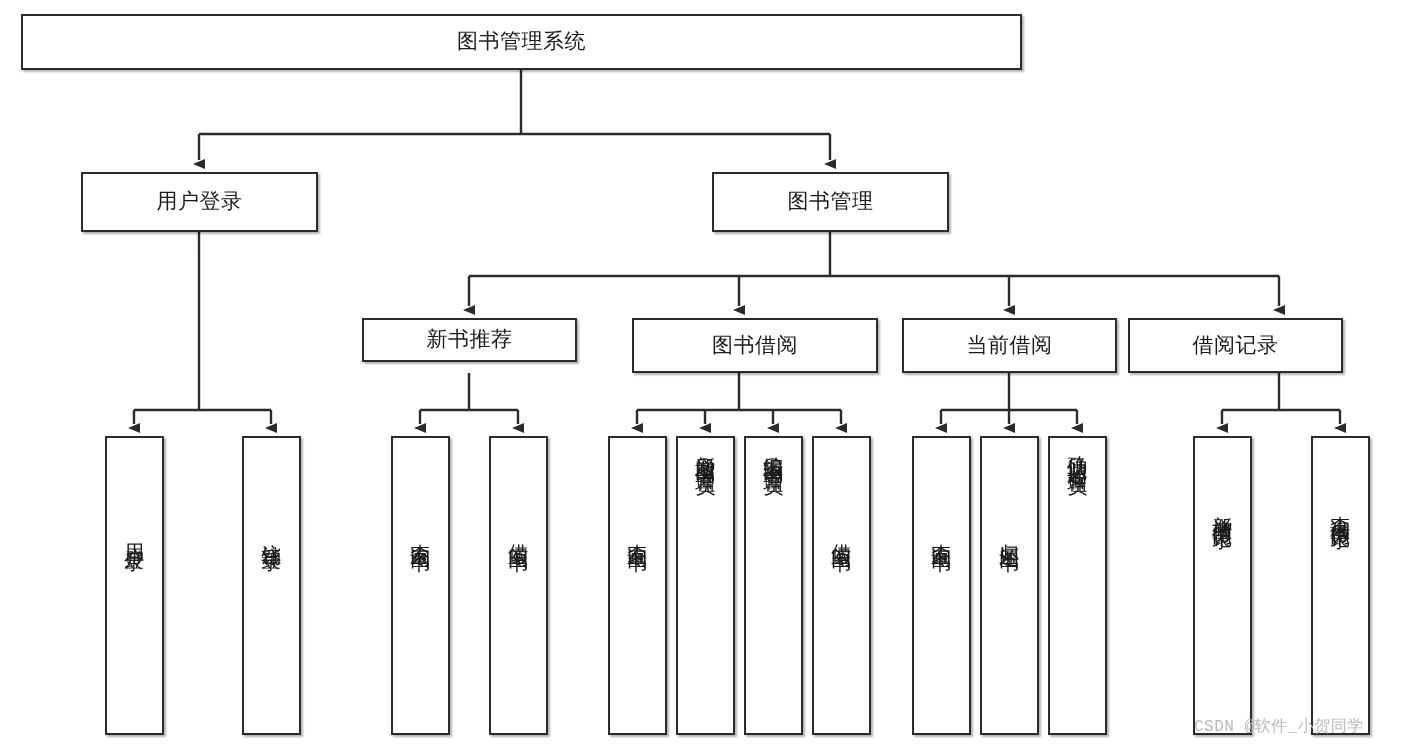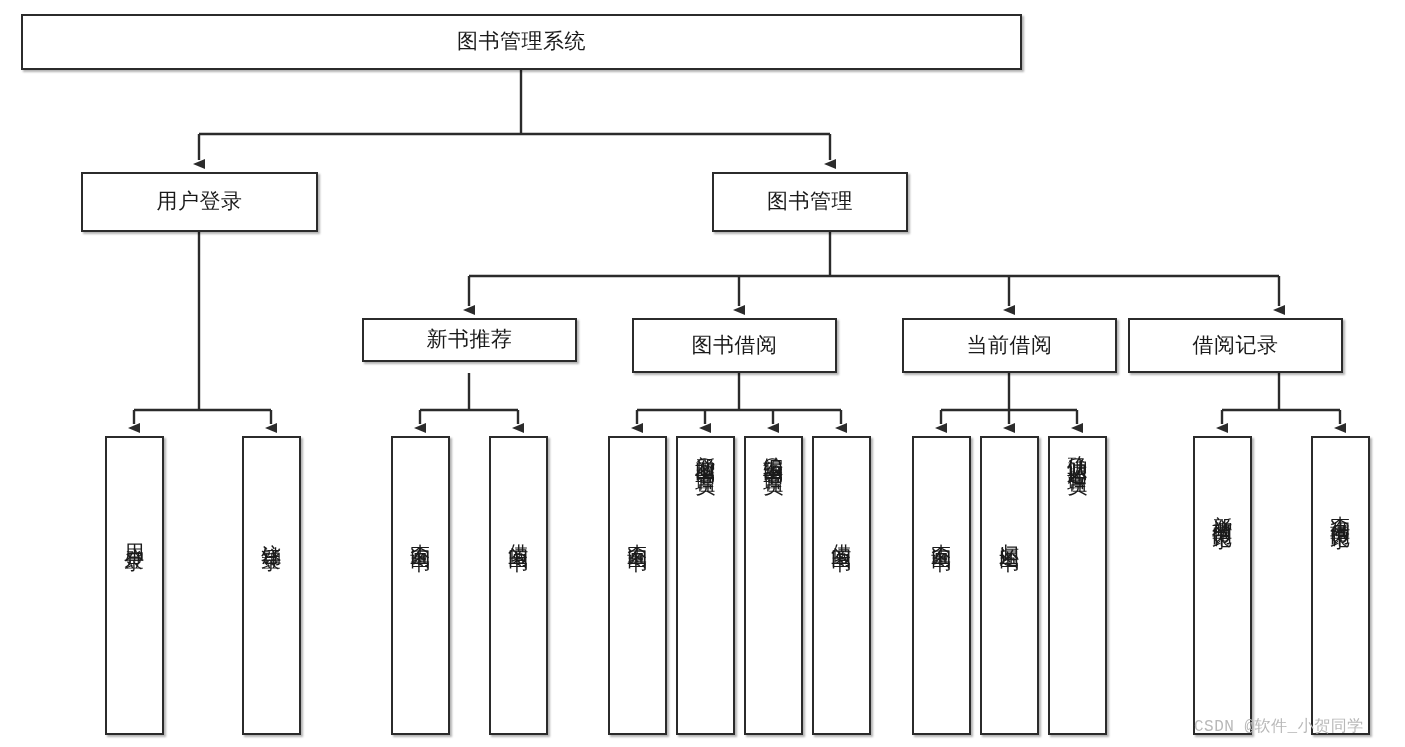--- a/index.html
+++ b/index.html
@@ -127,28 +127,28 @@
     </g>
   </svg>
 
   <div class="node h" style="left:21px; top:14px; width:1001px; height:56px;">
     <span class="label">图书管理系统</span>
   </div>
 
   <div class="node h" style="left:81px; top:172px; width:237px; height:60px;">
     <span class="label">用户登录</span>
   </div>
-  <div class="node h" style="left:712px; top:172px; width:196px; height:60px;">
+  <div class="node h" style="left:712px; top:172px; width:237px; height:60px;">
     <span class="label">图书管理</span>
   </div>
 
   <div class="node h" style="left:362px; top:318px; width:215px; height:44px;">
     <span class="label">新书推荐</span>
   </div>
-  <div class="node h" style="left:632px; top:318px; width:205px; height:55px;align-items:center;">
+  <div class="node h" style="left:632px; top:318px; width:246px; height:55px;align-items:center;">
     <span class="label">图书借阅</span>
   </div>
   <div class="node h" style="left:902px; top:318px; width:215px; height:55px;justify-content:center;">
     <span class="label">当前借阅</span>
   </div>
   <div class="node h" style="left:1128px; top:318px; width:215px; height:55px;">
     <span class="label">借阅记录</span>
   </div>
 
   <div class="node v mid" style="left:105px; top:436px; width:59px; height:299px;">

